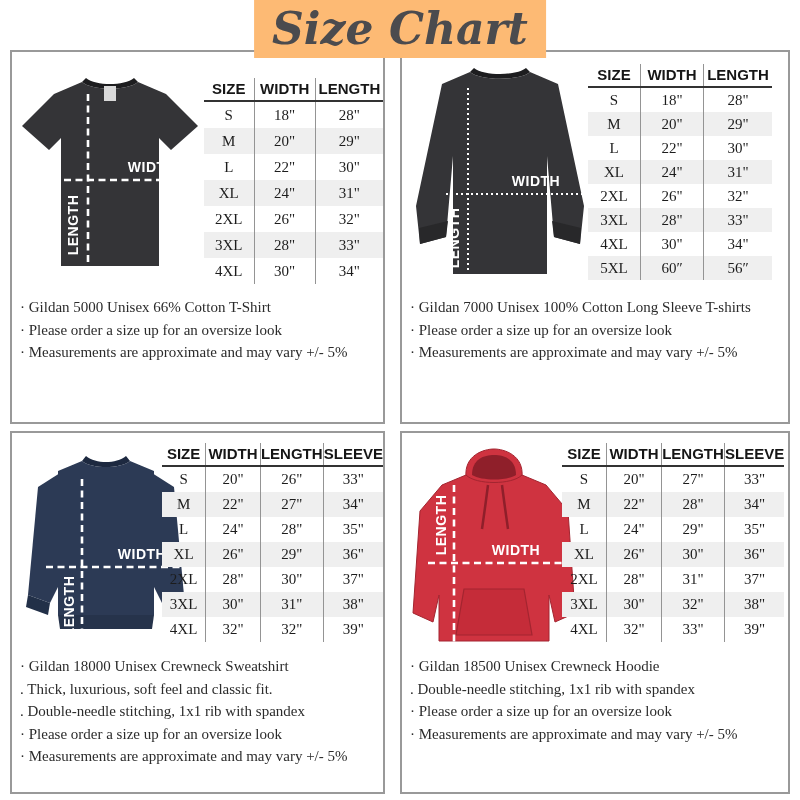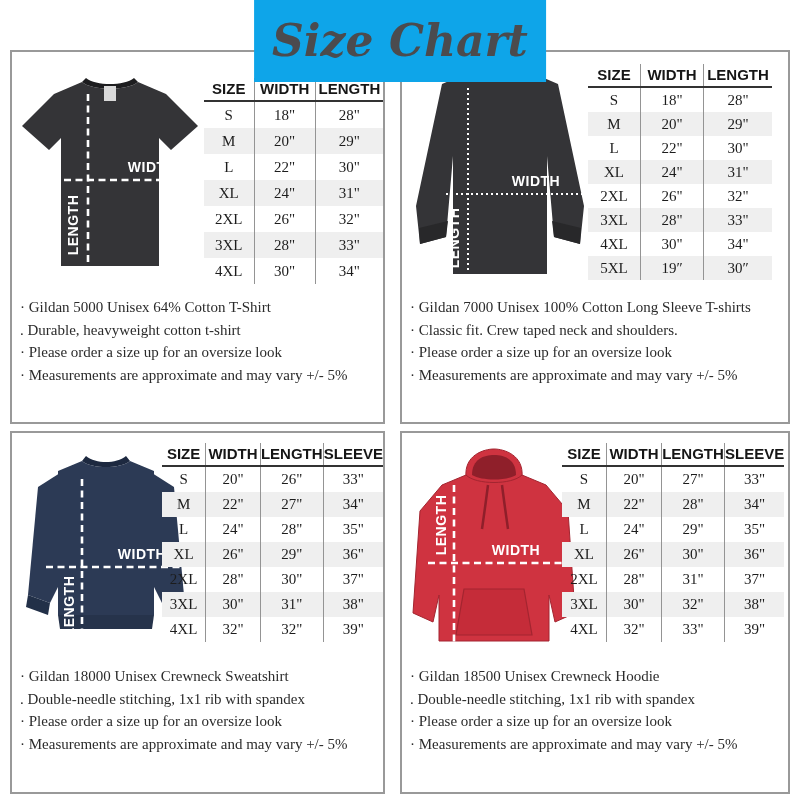--- a/index.html
+++ b/index.html
@@ -1,19 +1,19 @@
 <!DOCTYPE html>
 <html><head>
 <meta charset="utf-8">
 <style>
   html,body{margin:0;padding:0;background:#fff;}
   .page{position:relative;width:800px;height:800px;background:#fff;overflow:hidden;
         font-family:"Liberation Serif",serif;}
   .title{position:absolute;top:0;left:50%;transform:translateX(-50%);z-index:5;
-         background:#0ea5e9;padding:12px 18px;white-space:nowrap;
+         background:#fdba74;padding:0 18px;white-space:nowrap;
          font-family:"DejaVu Serif",serif;font-style:italic;font-weight:700;
          font-size:44px;color:#4b4b4e;height:58px;line-height:58px;}
   .panel{position:absolute;border:2px solid #999;background:#fff;box-sizing:border-box;}
   #panel-1{left:10px;top:50px;width:375px;height:374px;}
   #panel-2{left:400px;top:50px;width:390px;height:374px;}
   #panel-3{left:10px;top:431px;width:375px;height:363px;}
   #panel-4{left:400px;top:431px;width:390px;height:363px;}
   .garment{position:absolute;}
   #g1{left:6px;top:16px;}
   #g2{left:6px;top:8px;}
@@ -30,21 +30,21 @@
   #table-3{left:150px;top:10px;}
   #table-4{left:160px;top:10px;}
   .rh26 td{height:26px;} .rh24 td{height:24px;} .rh25 td{height:25px;}
   .c3 th:nth-child(1){width:52px;} .c3 th:nth-child(2){width:62px;} .c3 th:nth-child(3){width:68px;}
   .c4 th:nth-child(1){width:44px;} .c4 th:nth-child(2){width:54px;}
   .c4 th:nth-child(3){width:62px;} .c4 th:nth-child(4){width:52px;margin-top:17px;}
   .bullets{position:absolute;list-style:none;margin:0;padding:0;
            font-size:15px;color:#2b2b2b;width:370px;}
   .bullets li{line-height:22.5px;white-space:nowrap;}
   #bullets-1,#bullets-2{left:8px;top:244px;}
-  #bullets-3,#bullets-4{left:8px;top:232px;}
+  #bullets-3,#bullets-4{left:8px;top:222px;}
   .dash{stroke:#fff;stroke-width:2.6;stroke-dasharray:7 4.5;fill:none;}
   .dot{stroke:#fff;stroke-width:2;stroke-dasharray:2 3;fill:none;}
   .glabel{fill:#fff;font-family:"Liberation Sans",sans-serif;font-weight:700;
           font-size:14px;letter-spacing:.5px;}
 </style>
 </head>
 <body>
 
 <div class="page">
 
@@ -100,22 +100,21 @@
             <td>33"</td>
           </tr>
           <tr>
             <td>4XL</td>
             <td>30"</td>
             <td>34"</td>
           </tr>
         </tbody>
       </table>
     <ul class="bullets" id="bullets-1">
-        <li>· Gildan 5000 Unisex 64% Cotton T-Shirt</li>
-        <li>. Durable, heavyweight cotton t-shirt</li>
+        <li>· Gildan 5000 Unisex 66% Cotton T-Shirt</li>
         <li>· Please order a size up for an oversize look</li>
         <li>· Measurements are approximate and may vary +/- 5%</li>
       </ul>
   </section>
 
   <section class="panel" id="panel-2">
     <svg class="garment" id="g2" width="184" height="232" viewBox="0 0 184 232">
       <path d="M62 12 L34 24 L8 146 L12 184 L38 177 L45 96 L45 214 L139 214 L139 96 L146 177 L172 184 L176 146 L150 24 L122 12 C112 21 72 21 62 12 Z" fill="#343437"></path>
       <path d="M62 12 C72 21 112 21 122 12 L118 8 C108 16 76 16 66 8 Z" fill="#1d1d1f"></path>
       <path d="M11 168 L40 161 L38 177 L12 184 Z" fill="#28282a"></path>
@@ -164,28 +163,27 @@
             <td>28"</td>
             <td>33"</td>
           </tr>
           <tr>
             <td>4XL</td>
             <td>30"</td>
             <td>34"</td>
           </tr>
           <tr class="alt">
             <td>5XL</td>
-            <td>19″</td>
-            <td>30″</td>
+            <td>60″</td>
+            <td>56″</td>
           </tr>
         </tbody>
       </table>
     <ul class="bullets" id="bullets-2">
         <li>· Gildan 7000 Unisex 100% Cotton Long Sleeve T-shirts</li>
-        <li>· Classic fit. Crew taped neck and shoulders.</li>
         <li>· Please order a size up for an oversize look</li>
         <li>· Measurements are approximate and may vary +/- 5%</li>
       </ul>
   </section>
 
   <section class="panel" id="panel-3">
     <svg class="garment" id="g3" width="172" height="204" viewBox="0 0 172 204">
       <path d="M40 24 L18 38 L8 146 L30 154 L42 130 Z" fill="#2c3a55"></path>
       <path d="M132 24 L154 38 L164 146 L142 154 L130 130 Z" fill="#2c3a55"></path>
       <path d="M8 146 L30 154 L28 166 L6 158 Z" fill="#223048"></path>
@@ -247,20 +245,21 @@
           <tr>
             <td>4XL</td>
             <td>32"</td>
             <td>32"</td>
             <td>39"</td>
           </tr>
         </tbody>
       </table>
     <ul class="bullets" id="bullets-3">
         <li>· Gildan 18000 Unisex Crewneck Sweatshirt</li>
+        <li>. Thick, luxurious, soft feel and classic fit.</li>
         <li>. Double-needle stitching, 1x1 rib with spandex</li>
         <li>· Please order a size up for an oversize look</li>
         <li>· Measurements are approximate and may vary +/- 5%</li>
       </ul>
   </section>
 
   <section class="panel" id="panel-4">
     <svg class="garment" id="g4" width="172" height="210" viewBox="0 0 172 210">
       <path d="M58 32 C56 10 76 4 86 4 C96 4 116 10 114 32 C104 40 96 42 86 42 C76 42 68 40 58 32 Z" fill="#cf3340" stroke="#a32530" stroke-width="1"></path>
       <path d="M64 30 C64 14 76 10 86 10 C96 10 108 14 108 30 C98 36 74 36 64 30 Z" fill="#8f1f2a"></path>

